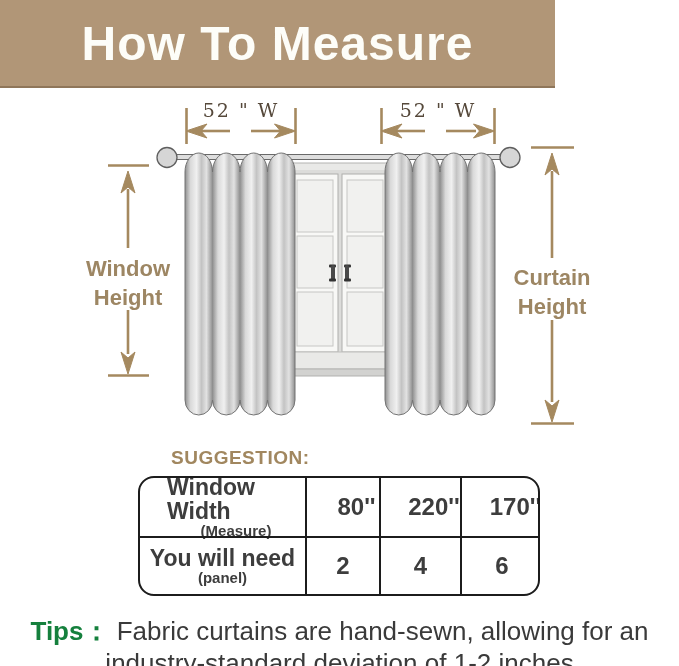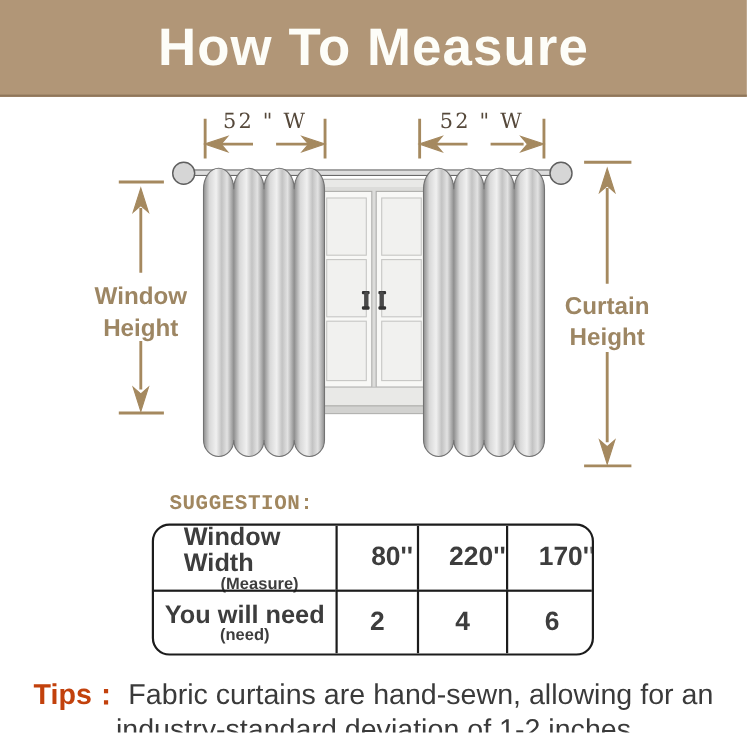--- a/index.html
+++ b/index.html
@@ -2,21 +2,21 @@
 <html><head>
 <meta charset="utf-8">
 <style>
   html,body{margin:0;padding:0;background:#ffffff;}
   body{
     width:679px;height:666px;position:relative;overflow:hidden;
     font-family:"Liberation Sans", sans-serif;
   }
   
   .header{
-    width:679px;height:88px;background:#b19677;
+    width:555px;height:88px;background:#b19677;
     border-bottom:2px solid #8f765a;box-sizing:border-box;
     display:flex;align-items:center;justify-content:center;
   }
   .header h1{
     margin:0;color:#fdfdf8;font-size:48px;font-weight:800;letter-spacing:1px;
   }
   
   .diagram{position:relative;width:679px;height:350px;}
   .diagram svg{position:absolute;left:0;top:0;}
   .measure-label{
@@ -24,22 +24,21 @@
     font-size:19px;text-align:center;letter-spacing:2px;white-space:nowrap;
   }
   .height-label{
     position:absolute;color:#9d8663;font-weight:bold;font-size:22px;
     text-align:center;line-height:1.3;width:120px;
   }
   
   .suggestion{margin:9px 0 0 138px;width:402px;}
   .suggestion-label{
     color:#a1875f;font-weight:bold;font-size:19px;letter-spacing:0.5px;
-    margin:0 0 7px 16px;
-    font-family:Liberation Mono, monospace;
+    margin:0 0 7px 33px;
   }
   .s-table{
     border:2.5px solid #1c1c1c;border-radius:16px;overflow:hidden;
     display:grid;grid-template-columns:165px 74px 81px 82px;
     grid-template-rows:58px 58px;background:#fff;
   }
   .cell{
     display:flex;flex-direction:column;align-items:center;justify-content:center;
     border-left:2.5px solid #1c1c1c;border-top:2.5px solid #1c1c1c;
     color:#3d3d3d;box-sizing:border-box;
@@ -47,21 +46,21 @@
   .cell.first-col{border-left:none;}
   .cell.first-row{border-top:none;padding-left:27px;}
   .cell .title{font-size:23px;font-weight:bold;line-height:1.05;}
   .cell .subtitle{font-size:15px;font-weight:600;line-height:1.1;}
   .cell .value{font-size:24px;font-weight:600;}
   
   .tips{
     margin:20px auto 0 auto;max-width:625px;text-align:center;
     font-size:26px;line-height:1.22;color:#3a3a3a;
   }
-  .tips .tips-label{color:#c2410c;font-weight:bold;}
+  .tips .tips-label{color:#15803d;font-weight:bold;}
 </style>
 </head>
 <body>
 
 <div class="header">
   <h1>How To Measure</h1>
 </div>
 
 <div class="diagram">
   <svg width="679" height="350" viewBox="0 0 679 350">
@@ -176,21 +175,21 @@
     </div>
     <div class="cell first-row">
       <span class="value">220''</span>
     </div>
     <div class="cell first-row">
       <span class="value">170''</span>
     </div>
 
     <div class="cell first-col">
       <span class="title">You will need</span>
-      <span class="subtitle">(need)</span>
+      <span class="subtitle">(panel)</span>
     </div>
     <div class="cell">
       <span class="value">2</span>
     </div>
     <div class="cell">
       <span class="value">4</span>
     </div>
     <div class="cell">
       <span class="value">6</span>
     </div>

